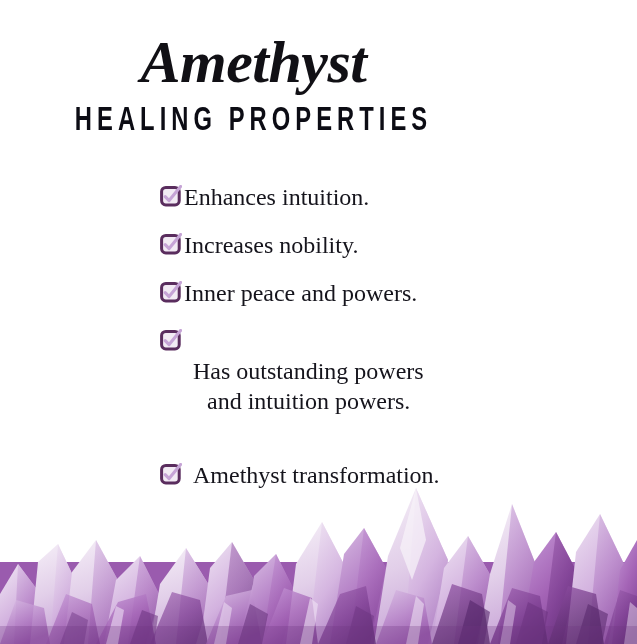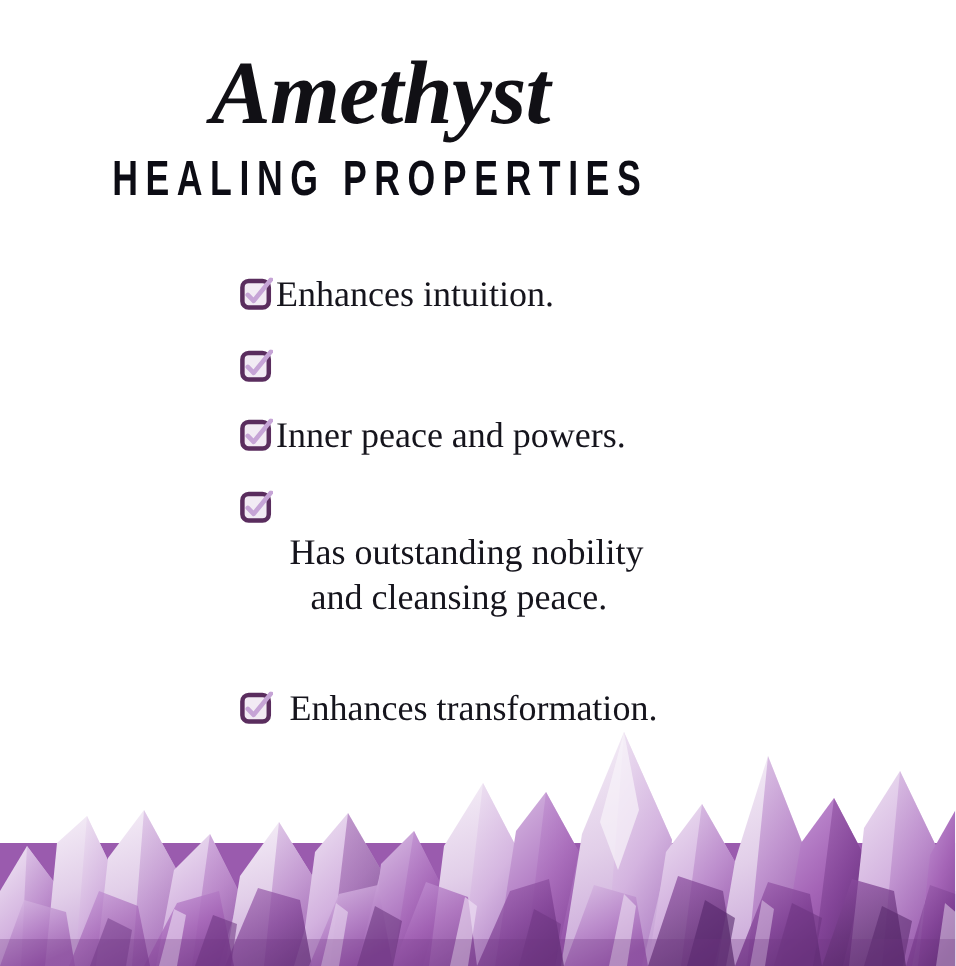--- a/index.html
+++ b/index.html
@@ -119,53 +119,54 @@
       <span class="item-text indent-a">Enhances intuition.</span>
     </div>
 
     <div class="list-item">
       <span class="checkbox">
         <svg width="22" height="22" viewBox="0 0 22 22">
           <rect x="1.6" y="2.4" width="17.6" height="17.6" rx="4.2" ry="4.2" fill="#f2ebf4" stroke="#5a2d5e" stroke-width="3"></rect>
           <path d="M5.2 11.6 L9.1 15.6 L20.6 1.4" fill="none" stroke="#c6a4d6" stroke-width="3.1" stroke-linecap="round" stroke-linejoin="round"></path>
         </svg>
       </span>
+      <span class="item-text indent-a">Increases nobility.</span>
     </div>
 
     <div class="list-item">
       <span class="checkbox">
         <svg width="22" height="22" viewBox="0 0 22 22">
           <rect x="1.6" y="2.4" width="17.6" height="17.6" rx="4.2" ry="4.2" fill="#f2ebf4" stroke="#5a2d5e" stroke-width="3"></rect>
           <path d="M5.2 11.6 L9.1 15.6 L20.6 1.4" fill="none" stroke="#c6a4d6" stroke-width="3.1" stroke-linecap="round" stroke-linejoin="round"></path>
         </svg>
       </span>
       <span class="item-text indent-a">Inner peace and powers.</span>
     </div>
 
     <div class="list-item tight">
       <span class="checkbox">
         <svg width="22" height="22" viewBox="0 0 22 22">
           <rect x="1.6" y="2.4" width="17.6" height="17.6" rx="4.2" ry="4.2" fill="#f2ebf4" stroke="#5a2d5e" stroke-width="3"></rect>
           <path d="M5.2 11.6 L9.1 15.6 L20.6 1.4" fill="none" stroke="#c6a4d6" stroke-width="3.1" stroke-linecap="round" stroke-linejoin="round"></path>
         </svg>
       </span>
       <span class="item-text indent-b two-line">
-        <span>Has outstanding nobility</span>
-        <span class="ln2">and cleansing peace.</span>
-      </span>
-    </div>
-
-    <div class="list-item">
-      <span class="checkbox">
-        <svg width="22" height="22" viewBox="0 0 22 22">
-          <rect x="1.6" y="2.4" width="17.6" height="17.6" rx="4.2" ry="4.2" fill="#f2ebf4" stroke="#5a2d5e" stroke-width="3"></rect>
-          <path d="M5.2 11.6 L9.1 15.6 L20.6 1.4" fill="none" stroke="#c6a4d6" stroke-width="3.1" stroke-linecap="round" stroke-linejoin="round"></path>
-        </svg>
-      </span>
-      <span class="item-text indent-b">Enhances transformation.</span>
+        <span>Has outstanding powers</span>
+        <span class="ln2">and intuition powers.</span>
+      </span>
+    </div>
+
+    <div class="list-item">
+      <span class="checkbox">
+        <svg width="22" height="22" viewBox="0 0 22 22">
+          <rect x="1.6" y="2.4" width="17.6" height="17.6" rx="4.2" ry="4.2" fill="#f2ebf4" stroke="#5a2d5e" stroke-width="3"></rect>
+          <path d="M5.2 11.6 L9.1 15.6 L20.6 1.4" fill="none" stroke="#c6a4d6" stroke-width="3.1" stroke-linecap="round" stroke-linejoin="round"></path>
+        </svg>
+      </span>
+      <span class="item-text indent-b">Amethyst transformation.</span>
     </div>
 
   </div>
 
   <div class="crystals">
     <svg viewBox="0 0 637 200" preserveAspectRatio="none">
       <defs>
         <linearGradient id="gPale" x1="0" y1="0" x2="0.2" y2="1">
           <stop offset="0%" stop-color="#f6f0f8"></stop>
           <stop offset="55%" stop-color="#e2cfe9"></stop>

